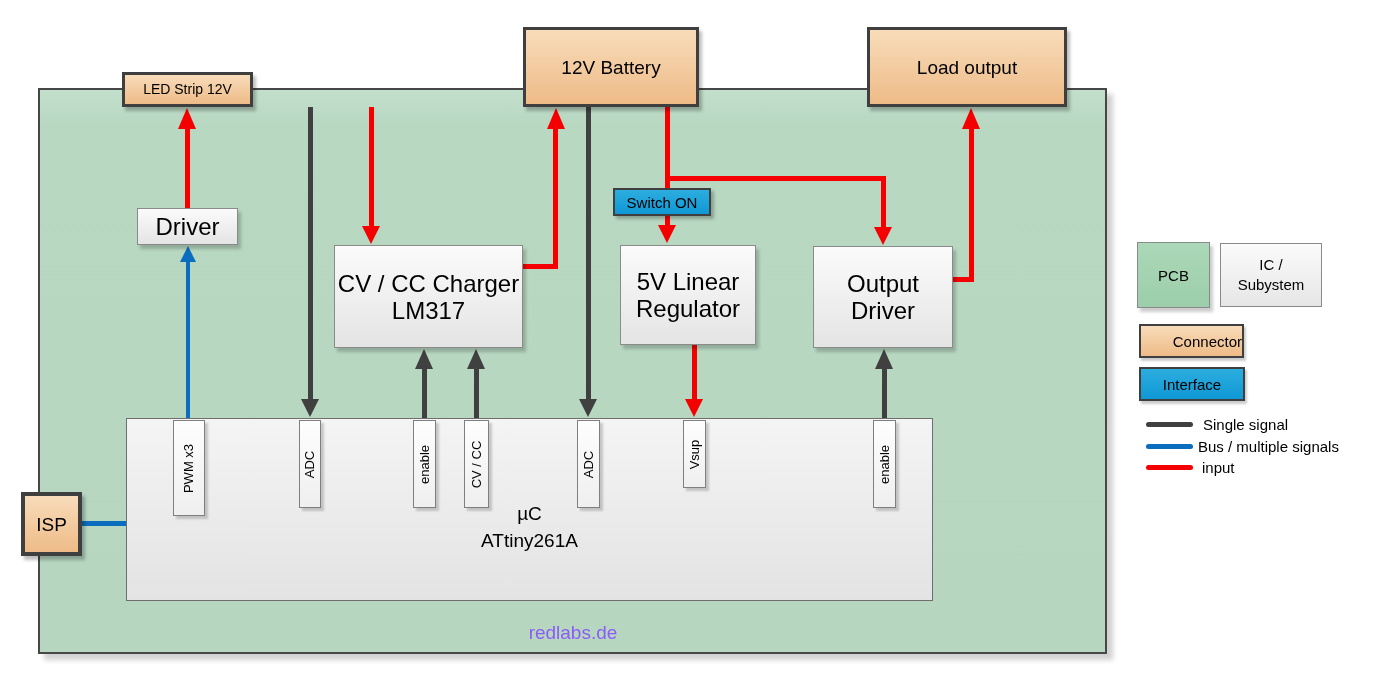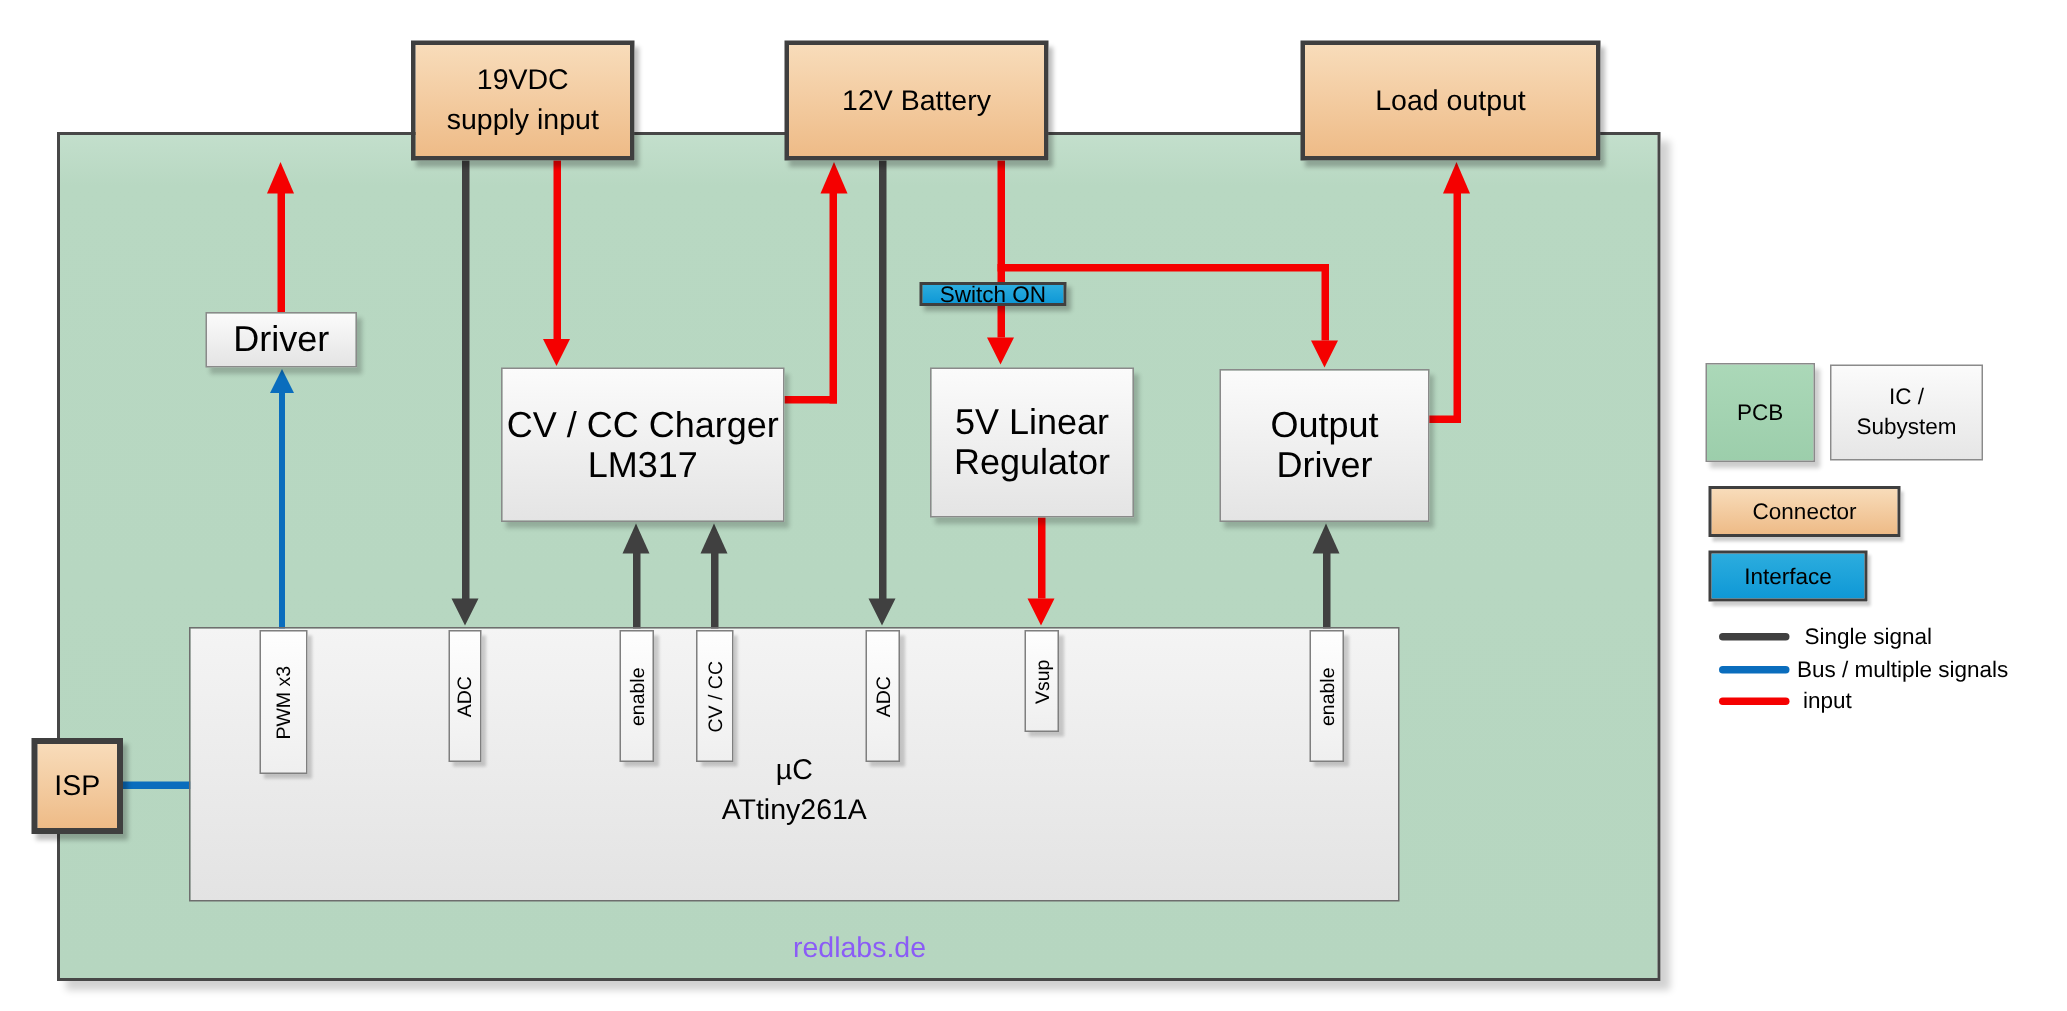--- a/index.html
+++ b/index.html
@@ -76,25 +76,24 @@
   <div class="wire w-dark" style="left:474px;top:368px;width:5px;height:52px;"></div>
   <div class="ah ah-up-dark" style="left:467px;top:349px;"></div>
 
   <div class="wire w-dark" style="left:882px;top:368px;width:5px;height:52px;"></div>
   <div class="ah ah-up-dark" style="left:875px;top:349px;"></div>
 
   <div class="wire w-blue" style="left:186px;top:261px;width:4px;height:159px;"></div>
   <div class="ah ah-up-blue" style="left:180px;top:246px;"></div>
   <div class="wire w-blue" style="left:82px;top:521px;width:45px;height:5px;"></div>
 
+  <div class="box connector led-small" style="left:122px;top:72px;width:131px;height:35px;">
+    <span>LED Strip 12V</span>
+  </div>
 
-  <div class="box connector" style="left:274px;top:27px;width:149px;height:80px;">
-    <span>19VDC</span>
-    <span>supply input</span>
-  </div>
 
   <div class="box connector" style="left:523px;top:27px;width:176px;height:80px;">
     <span>12V Battery</span>
   </div>
 
   <div class="box connector" style="left:867px;top:27px;width:200px;height:80px;">
     <span>Load output</span>
   </div>
 
   <div class="box connector" style="left:21px;top:492px;width:61px;height:64px;border-width:4px;">
@@ -113,21 +112,21 @@
   <div class="box icblock" style="left:620px;top:245px;width:136px;height:100px;">
     <span>5V Linear</span>
     <span>Regulator</span>
   </div>
 
   <div class="box icblock" style="left:813px;top:246px;width:140px;height:102px;">
     <span>Output</span>
     <span>Driver</span>
   </div>
 
-  <div class="box interfacebox" style="left:613px;top:188px;width:98px;height:16px;">
+  <div class="box interfacebox" style="left:613px;top:188px;width:98px;height:28px;">
     <span>Switch ON</span>
   </div>
 
   <div class="mcu" style="left:126px;top:418px;width:807px;height:183px;"></div>
   <div class="mcu-label">
     <div>µC</div>
     <div>ATtiny261A</div>
   </div>
 
   <div class="pin" style="left:173px;top:420px;width:32px;height:96px;">
@@ -154,21 +153,21 @@
 
   <div class="footer-site">redlabs.de</div>
 
   <div class="box lg-ic" style="left:1220px;top:243px;width:102px;height:64px;">
     <span>IC /</span>
     <span>Subystem</span>
   </div>
   <div class="box lg-pcb" style="left:1137px;top:242px;width:73px;height:66px;">
     <span>PCB</span>
   </div>
-  <div class="box lg-conn" style="left:1139px;top:324px;width:128px;height:34px;">
+  <div class="box lg-conn" style="left:1139px;top:324px;width:105px;height:34px;align-items:flex-end;">
     <span>Connector</span>
   </div>
   <div class="box lg-int" style="left:1139px;top:367px;width:106px;height:34px;">
     <span>Interface</span>
   </div>
 
   <div class="wire w-dark" style="left:1146px;top:422px;width:47px;height:5px;border-radius:3px;"></div>
   <div class="lg-line-label" style="left:1203px;top:416px;">Single signal</div>
 
   <div class="wire w-blue" style="left:1146px;top:444px;width:47px;height:5px;border-radius:3px;"></div>

